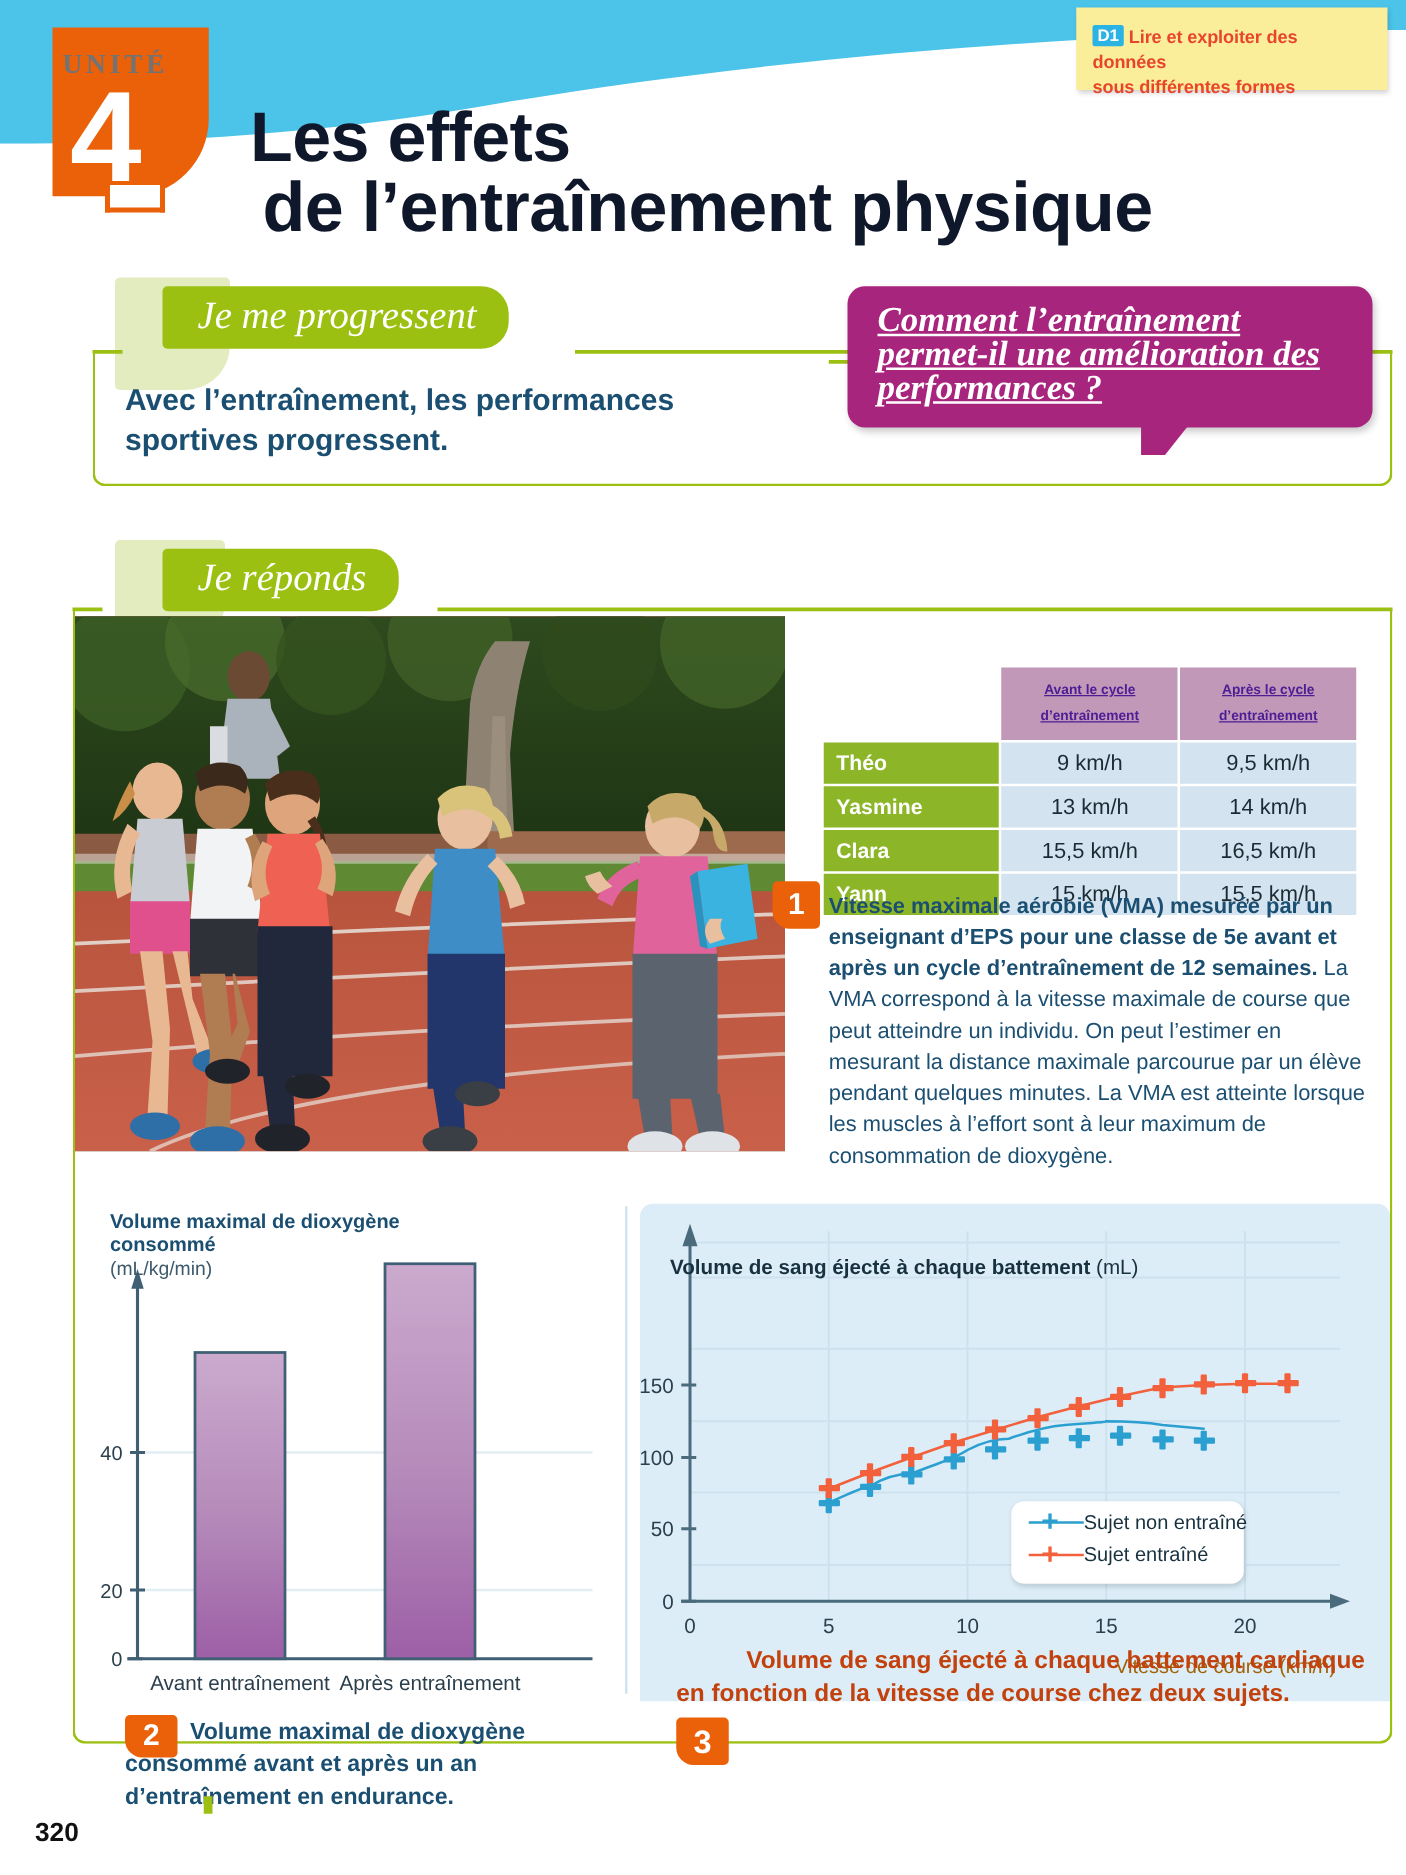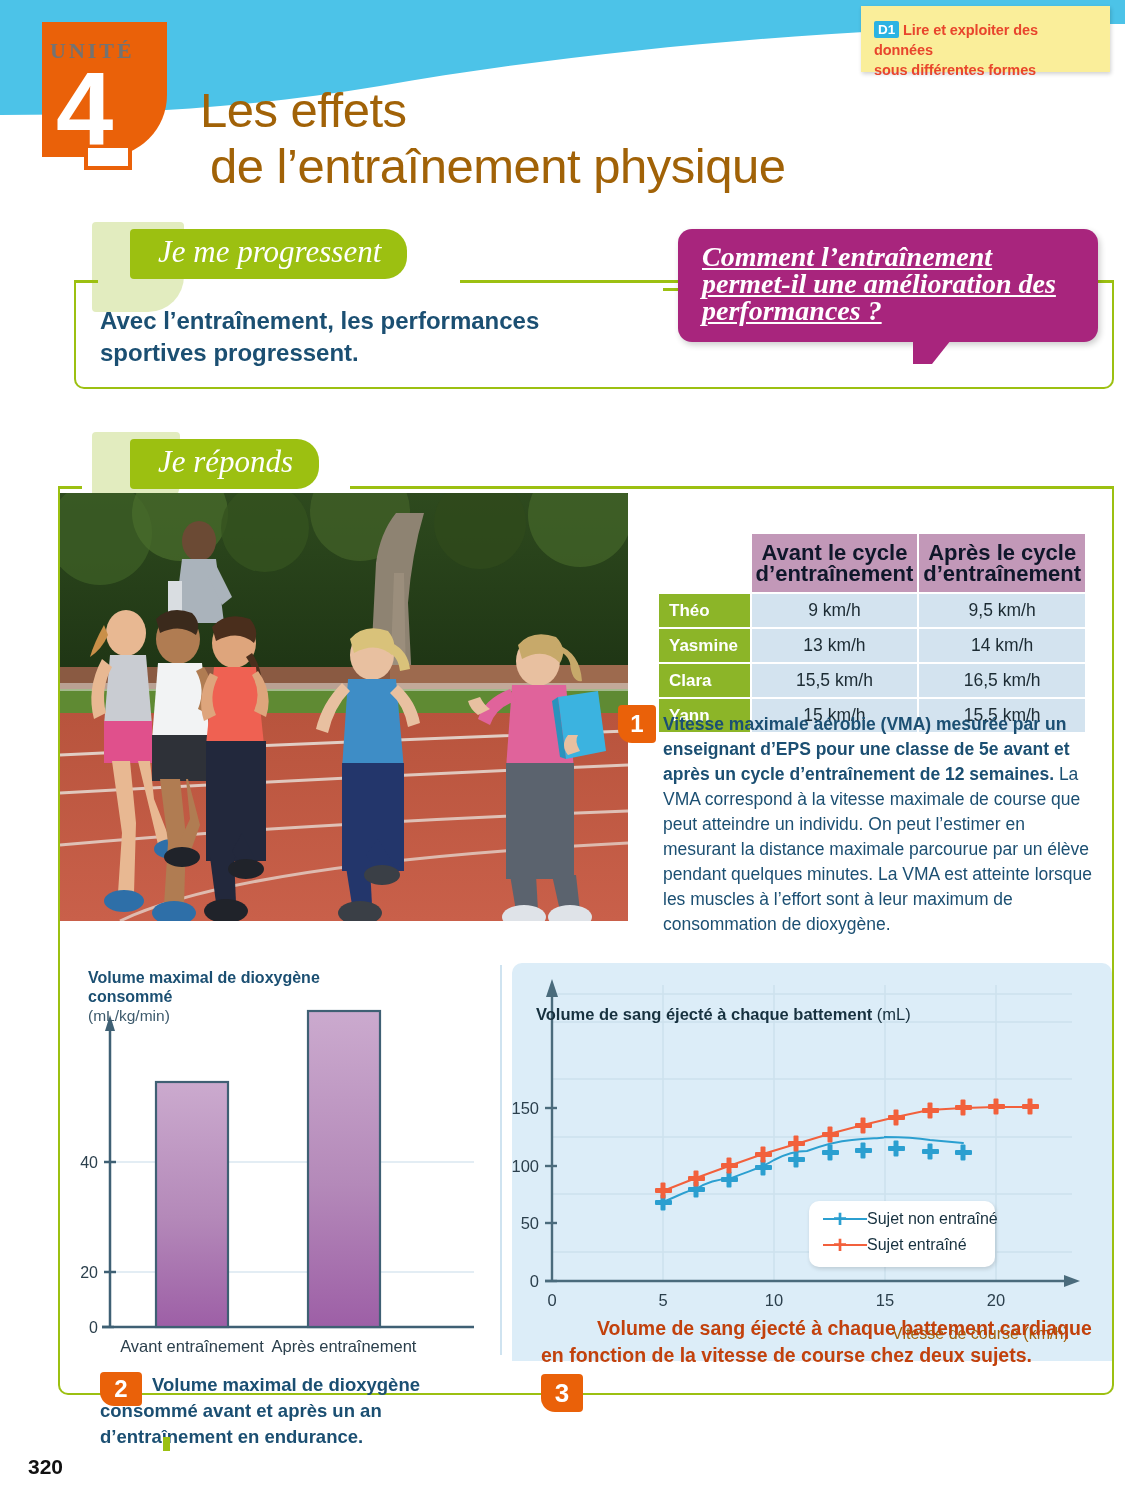--- a/index.html
+++ b/index.html
@@ -47,21 +47,21 @@
     font-family:"Liberation Sans", sans-serif;
   }
   .unite-foot {
     position:absolute; left:84px; top:148px; width:48px; height:22px;
     border:4px solid #ea6109; border-top:none; background:#fff;
   }
 
   
   .title {
     position:absolute; left:200px; top:82px; width:800px;
-    color:#a16207; font-weight:normal; font-size:49px; line-height:56px;
+    color:#0f172a; font-weight:bold; font-size:56px; line-height:56px;
     letter-spacing:-.5px;
   }
   .title .l2 { margin-left:10px; }
 
   
   .tab-shadow {
     position:absolute; background:#e2ecbf;
     border-radius:4px 4px 36px 4px;
   }
   .tab {
@@ -118,22 +118,22 @@
     position:absolute; left:60px; top:493px; width:568px; height:428px;
     overflow:hidden; background:#7b3a2a;
   }
   .photo svg { display:block; }
 
   
   .vtable { position:absolute; left:657px; top:532px; width:430px; }
   .vtable table { border-collapse:separate; border-spacing:2px; width:430px; }
   .vtable th.blank { background:transparent; border:none; }
   .vtable th.hdr {
-    background:#c298b8; color:#0f172a; font-weight:bold; font-size:22px;
-    line-height:21px; padding:8px 4px; width:143px; vertical-align:middle;
+    background:#c298b8; color:#4c1d95; font-weight:bold; font-size:11px;
+    line-height:21px; padding:8px 4px; width:143px; vertical-align:middle;text-decoration:underline;
   }
   .vtable td.name {
     background:#8cb528; color:#fff; font-weight:bold; font-size:17px;
     padding:6px 0 6px 10px; width:143px; text-align:left;
   }
   .vtable td.val {
     background:#d3e3ef; color:#1c2b33; font-size:17.5px;
     padding:6px 4px; text-align:center; width:143px;
   }
 

